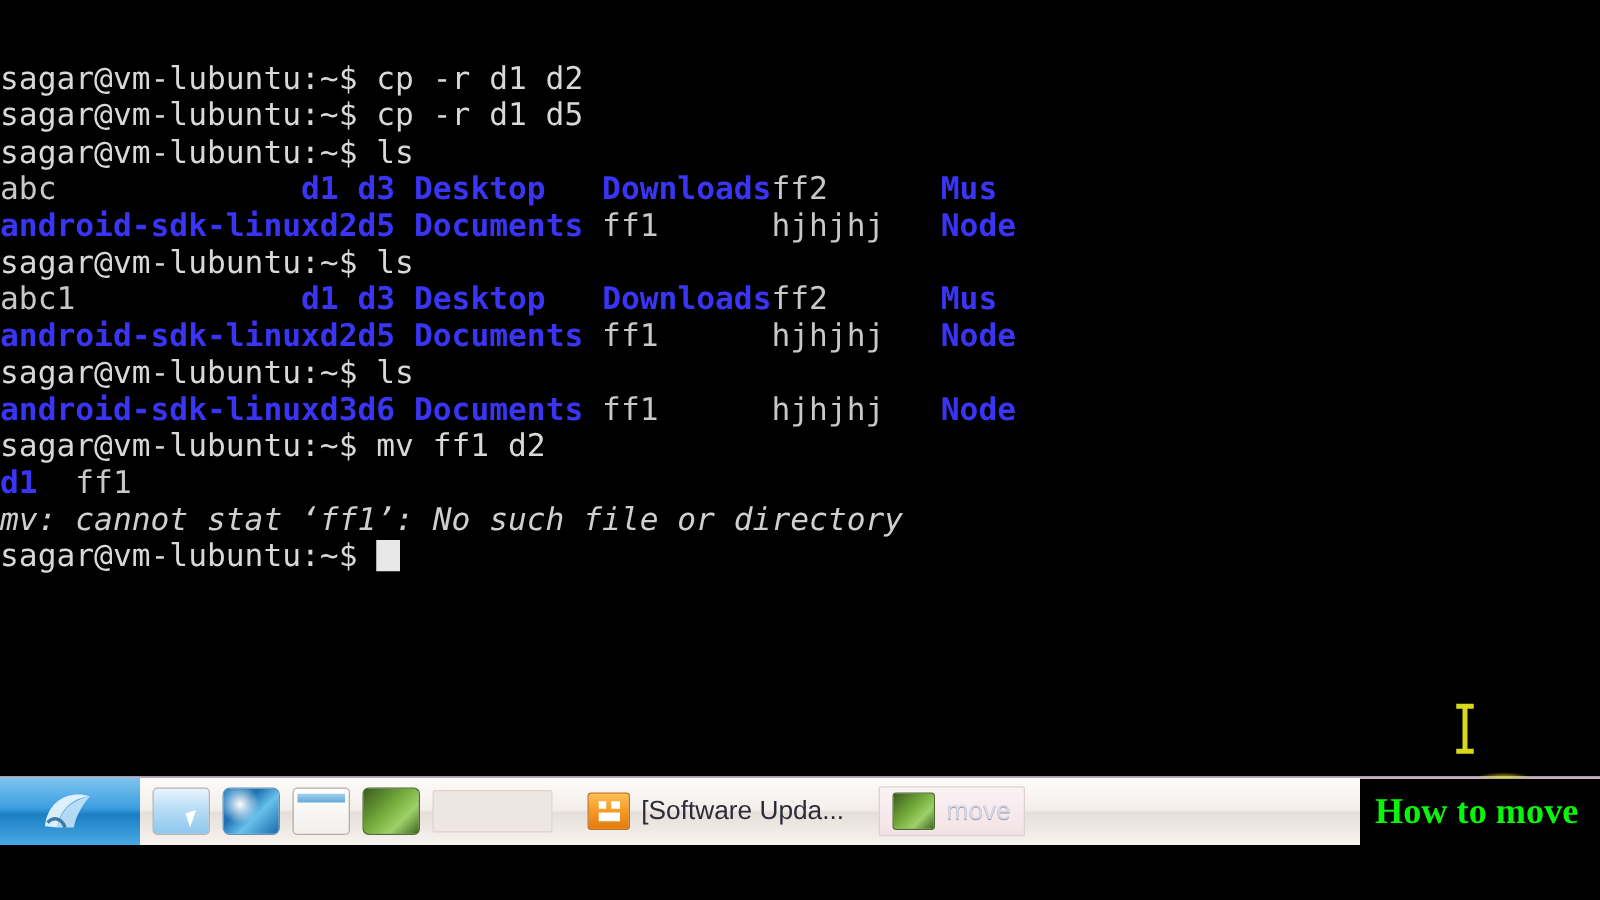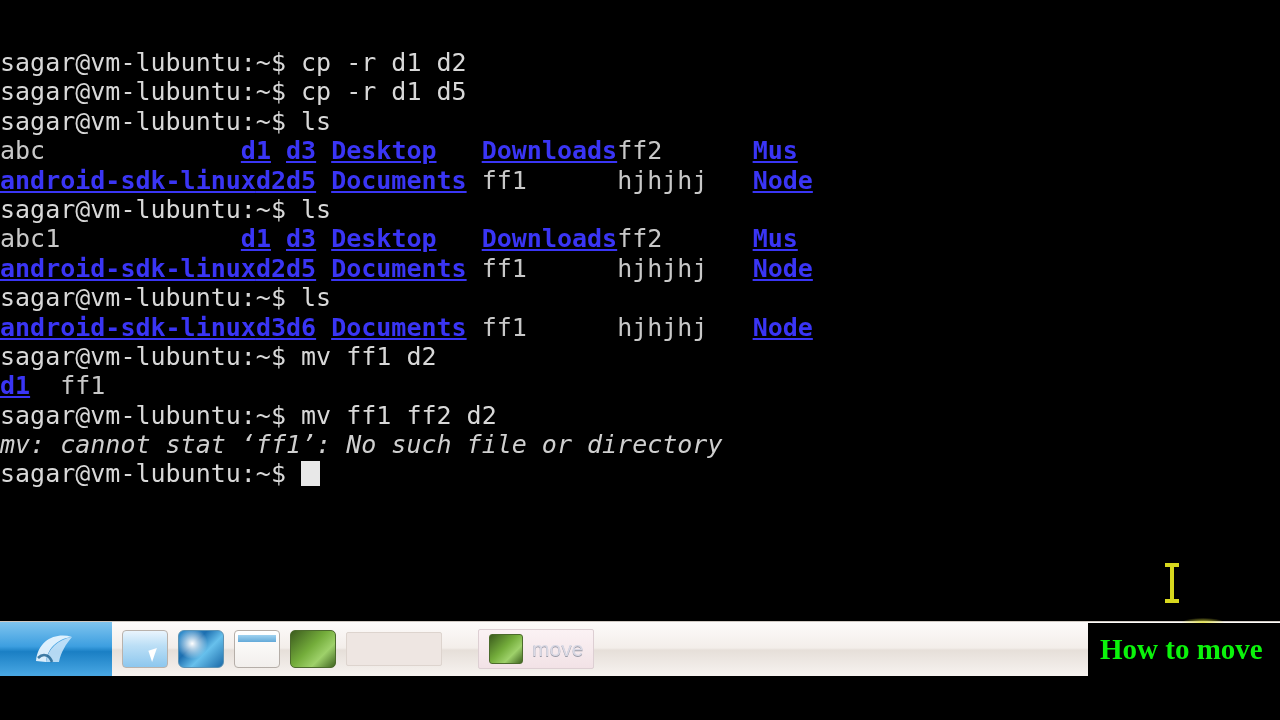--- a/index.html
+++ b/index.html
@@ -18,21 +18,21 @@
   }
   .line {
     height:29.4px; line-height:29.4px;
     font-size:25px; letter-spacing:0px;
     white-space:pre; color:#cfcfcf;
     font-family:"DejaVu Sans Mono", monospace;
   }
   .line span { white-space:pre; }
   .c-prompt { color:#d8d8d8; }
   .c-cmd    { color:#d8d8d8; }
-  .c-dir    { color:#3a35f5; font-weight:bold;text-decoration:underline; }
+  .c-dir    { color:#3a35f5; font-weight:bold; }
   .c-file   { color:#c8c8c8; }
   .c-err    { color:#cfcfcf;font-style:italic; }
   .cursor {
     display:inline-block; width:19px; height:25px;
     background:#e8e8e8; vertical-align:-4px;
   }
 
   
   #mouse-cursor {
     position:absolute; left:1163px; top:513px;
@@ -167,21 +167,20 @@
         <div class="line"><span class="c-prompt">sagar@vm-lubuntu:~$</span><span class="c-cmd"> ls</span></div>
         <div class="line"><span class="c-file">abc</span><span>             </span><span class="c-dir">d1</span><span> </span><span class="c-dir">d3</span><span> </span><span class="c-dir">Desktop</span><span>   </span><span class="c-dir">Downloads</span><span class="c-file">ff2</span><span>      </span><span class="c-dir">Mus</span></div>
         <div class="line"><span class="c-dir">android-sdk-linux</span><span class="c-dir">d2</span><span class="c-dir">d5</span><span> </span><span class="c-dir">Documents</span><span> </span><span class="c-file">ff1</span><span>      </span><span class="c-file">hjhjhj</span><span>   </span><span class="c-dir">Node</span></div>
         <div class="line"><span class="c-prompt">sagar@vm-lubuntu:~$</span><span class="c-cmd"> ls</span></div>
         <div class="line"><span class="c-file">abc1</span><span>            </span><span class="c-dir">d1</span><span> </span><span class="c-dir">d3</span><span> </span><span class="c-dir">Desktop</span><span>   </span><span class="c-dir">Downloads</span><span class="c-file">ff2</span><span>      </span><span class="c-dir">Mus</span></div>
         <div class="line"><span class="c-dir">android-sdk-linux</span><span class="c-dir">d2</span><span class="c-dir">d5</span><span> </span><span class="c-dir">Documents</span><span> </span><span class="c-file">ff1</span><span>      </span><span class="c-file">hjhjhj</span><span>   </span><span class="c-dir">Node</span></div>
         <div class="line"><span class="c-prompt">sagar@vm-lubuntu:~$</span><span class="c-cmd"> ls</span></div>
         <div class="line"><span class="c-dir">android-sdk-linux</span><span class="c-dir">d3</span><span class="c-dir">d6</span><span> </span><span class="c-dir">Documents</span><span> </span><span class="c-file">ff1</span><span>      </span><span class="c-file">hjhjhj</span><span>   </span><span class="c-dir">Node</span></div>
         <div class="line"><span class="c-prompt">sagar@vm-lubuntu:~$</span><span class="c-cmd"> mv ff1 d2</span></div>
         <div class="line"><span class="c-dir">d1</span><span>  </span><span class="c-file">ff1</span></div>
-        <div class="line"><span class="c-prompt">sagar@vm-lubuntu:~$</span><span class="c-cmd"> mv ff1 ff2 d2</span></div>
         <div class="line"><span class="c-err">mv: cannot stat ‘ff1’: No such file or directory</span></div>
         <div class="line"><span class="c-prompt">sagar@vm-lubuntu:~$</span><span class="c-cmd"> </span><span class="cursor"></span></div>
       </div>
   </div>
 
   <svg id="mouse-cursor" viewBox="0 0 18 44">
     <g fill="#d8d81e">
       <rect x="7" y="4" width="4" height="36"></rect>
       <rect x="2" y="2" width="14" height="4"></rect>
       <rect x="2" y="38" width="14" height="4"></rect>
@@ -202,20 +201,24 @@
       <div class="launcher" id="lnch-filemanager"></div>
       <div class="launcher" id="lnch-browser"></div>
       <div class="launcher" id="lnch-window"></div>
       <div class="launcher" id="lnch-terminal"></div>
     </div>
 
     <div id="task-buttons">
 
       <div id="task-placeholder"></div>
 
+      <div class="task-button" id="task-software-updater">
+        <span class="task-icon" id="icon-software-updater"></span>
+        <span>[Software Upda...</span>
+      </div>
 
       <div class="task-button" id="task-terminal">
         <span class="task-icon" id="icon-terminal-task"></span>
         <span id="task-terminal-label">move</span>
       </div>
 
     </div>
   </div>
 
   <div id="overlay-glow"></div>

